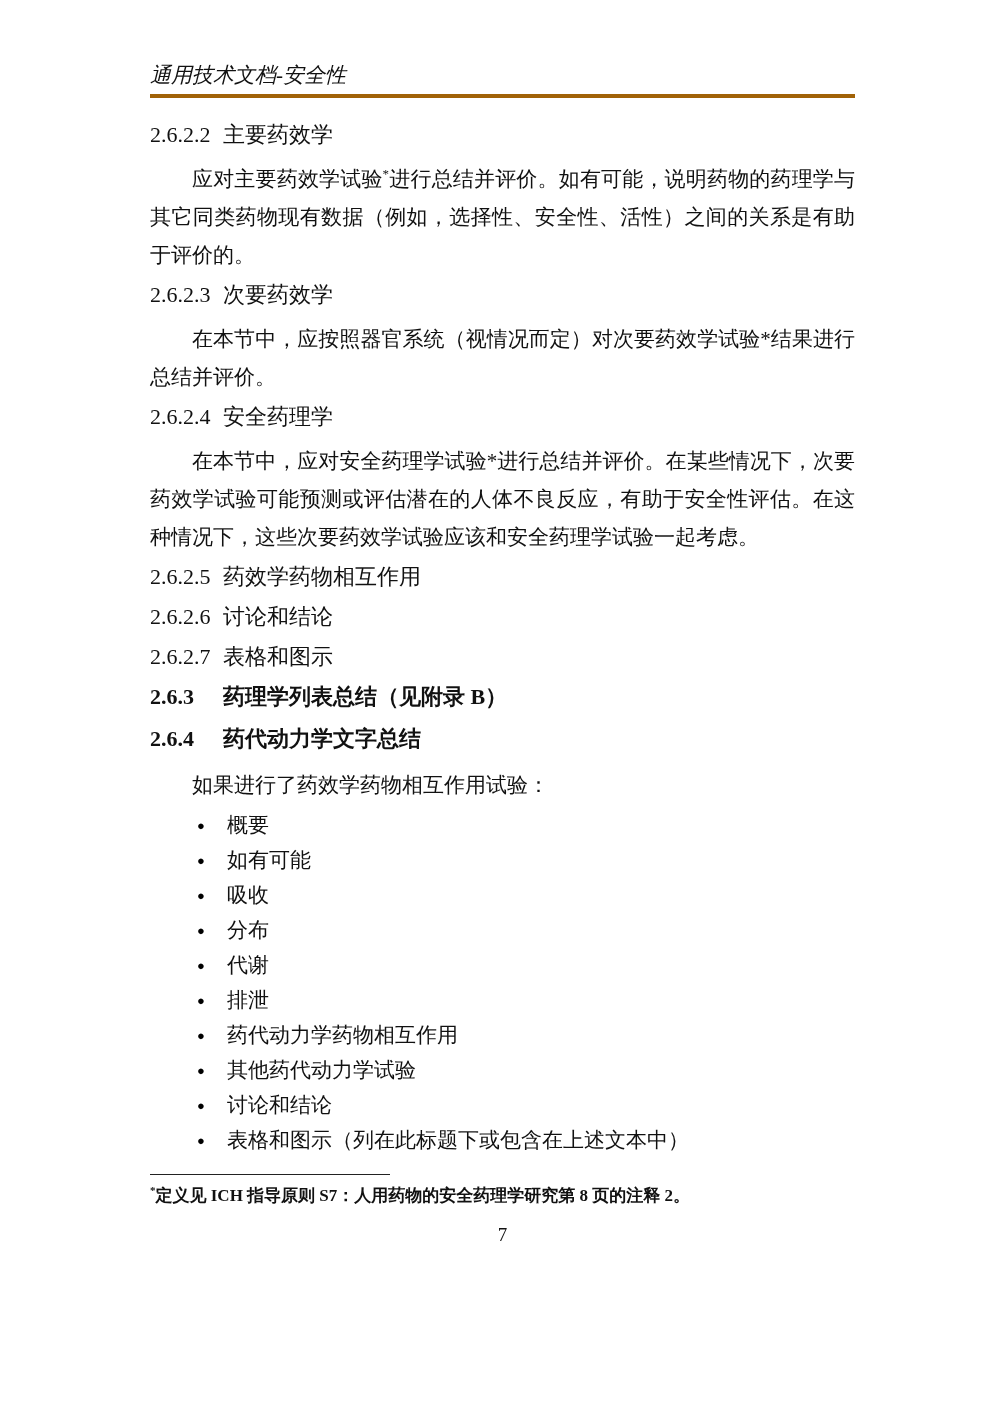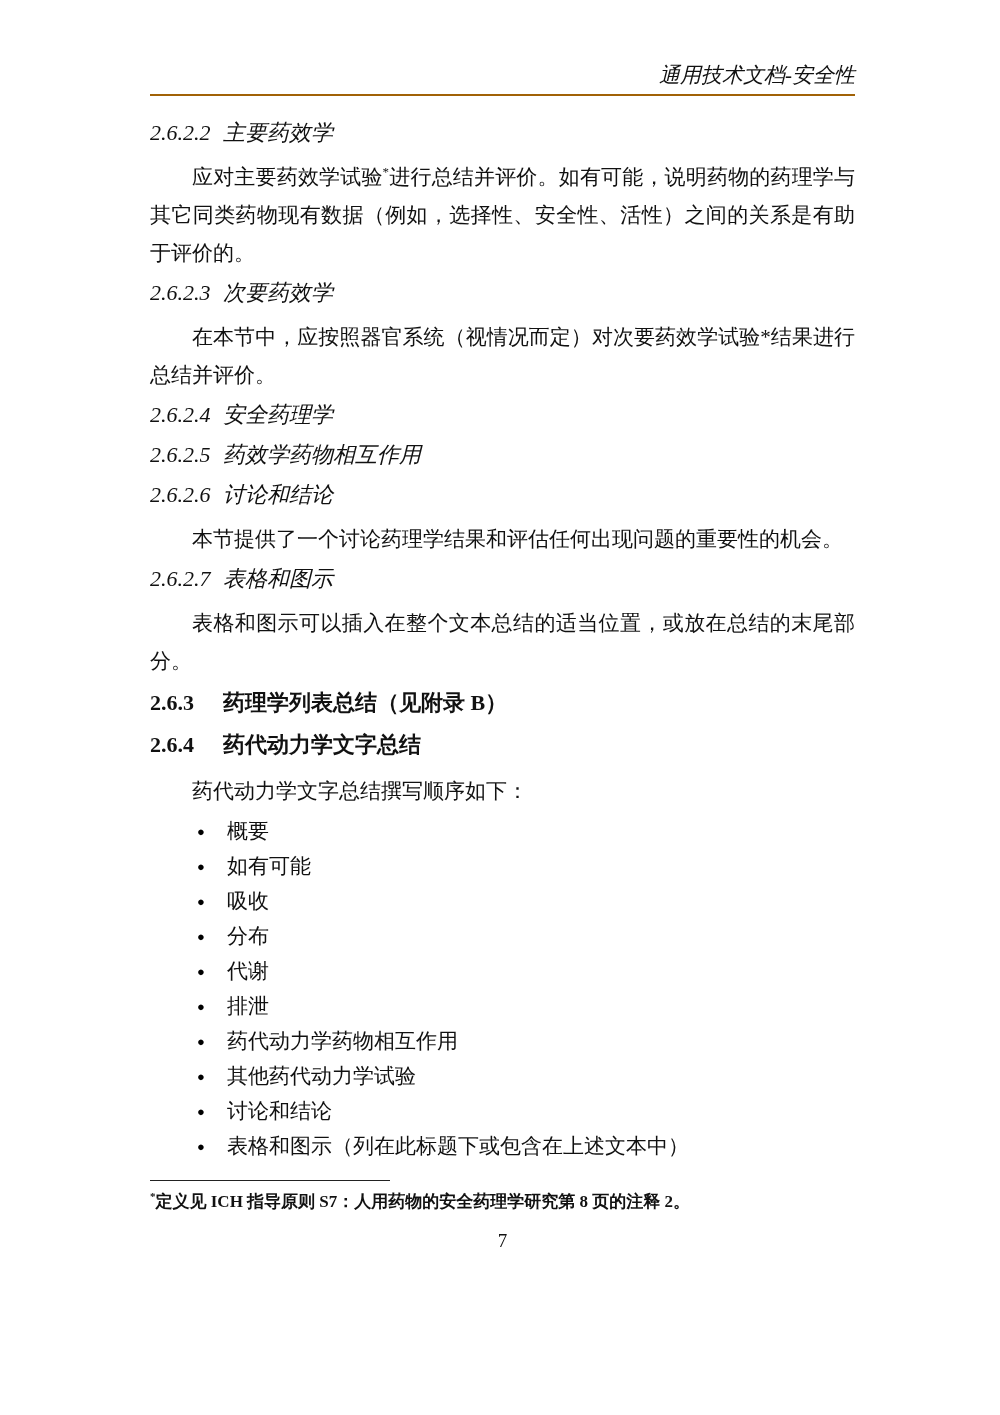--- a/index.html
+++ b/index.html
@@ -12,32 +12,30 @@
   }
   .page {
     width: 1000px; height: 1415px;
     padding: 0 145px 0 150px;
     overflow: hidden;
     background: #fff;
   }
   .running-head {
     padding-top: 62px;
     padding-bottom: 6px;
-    text-align: right;
     font-style: italic;
     font-size: 21px;
     line-height: 26px;
-    border-bottom: 2px solid #a16207;
+    border-bottom: 4px solid #a16207;
   }
   .sec {
     display: flex;
     font-size: 22px;
     line-height: 30px;
     font-weight: normal;
-    font-style: italic;
     margin: 6px 0 10px 0;
   }
   .sec.first { margin-top: 22px; }
   .sec.bold {
     font-style: normal;
     font-weight: bold;
     margin: 8px 0 12px 0;
   }
   .h-num { flex: none; width: 73px; }
   .h-title { flex: 1; }
@@ -103,48 +101,47 @@
   <div class="sec">
     <span class="h-num">2.6.2.3</span>
     <span class="h-title">次要药效学</span>
   </div>
   <p class="body"><span class="seg">在本节中，应按照器官系统（视情况而定）对次要药效学试验*结果进行总结并评价。</span><sup class="ref"></sup><span class="seg"></span></p>
 
   <div class="sec">
     <span class="h-num">2.6.2.4</span>
     <span class="h-title">安全药理学</span>
   </div>
+  <p class="body"><span class="seg">在本节中，应对安全药理学试验*进行总结并评价。在某些情况下，次要药效学试验可能预测或评估潜在的人体不良反应，有助于安全性评估。在这种情况下，这些次要药效学试验应该和安全药理学试验一起考虑。</span><sup class="ref"></sup><span class="seg"></span></p>
 
   <div class="sec">
     <span class="h-num">2.6.2.5</span>
     <span class="h-title">药效学药物相互作用</span>
   </div>
 
   <div class="sec">
     <span class="h-num">2.6.2.6</span>
     <span class="h-title">讨论和结论</span>
   </div>
-  <p class="body"><span class="seg">本节提供了一个讨论药理学结果和评估任何出现问题的重要性的机会。</span><sup class="ref"></sup><span class="seg"></span></p>
 
   <div class="sec">
     <span class="h-num">2.6.2.7</span>
     <span class="h-title">表格和图示</span>
   </div>
-  <p class="body"><span class="seg">表格和图示可以插入在整个文本总结的适当位置，或放在总结的末尾部分。</span><sup class="ref"></sup><span class="seg"></span></p>
 
   <div class="sec bold">
     <span class="h-num">2.6.3</span>
     <span class="h-title">药理学列表总结（见附录 B）</span>
   </div>
 
   <div class="sec bold">
     <span class="h-num">2.6.4</span>
     <span class="h-title">药代动力学文字总结</span>
   </div>
-  <p class="body"><span class="seg">药代动力学文字总结撰写顺序如下：</span><sup class="ref"></sup><span class="seg"></span></p>
+  <p class="body"><span class="seg">如果进行了药效学药物相互作用试验：</span><sup class="ref"></sup><span class="seg"></span></p>
 
   <ul class="pk-list">
     <li><span class="dot">●</span><span>概要</span></li>
     <li><span class="dot">●</span><span>如有可能</span></li>
     <li><span class="dot">●</span><span>吸收</span></li>
     <li><span class="dot">●</span><span>分布</span></li>
     <li><span class="dot">●</span><span>代谢</span></li>
     <li><span class="dot">●</span><span>排泄</span></li>
     <li><span class="dot">●</span><span>药代动力学药物相互作用</span></li>
     <li><span class="dot">●</span><span>其他药代动力学试验</span></li>

